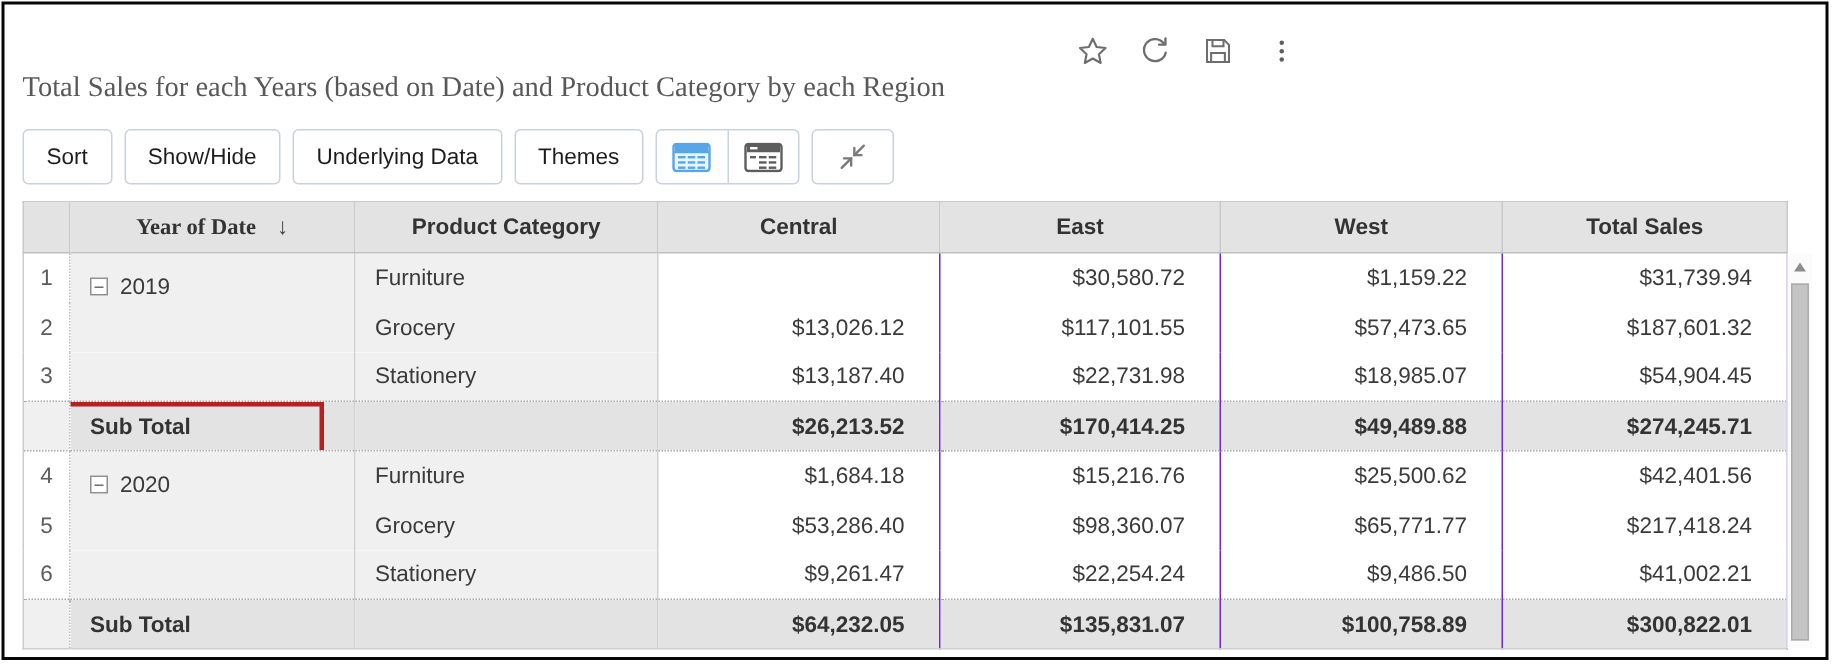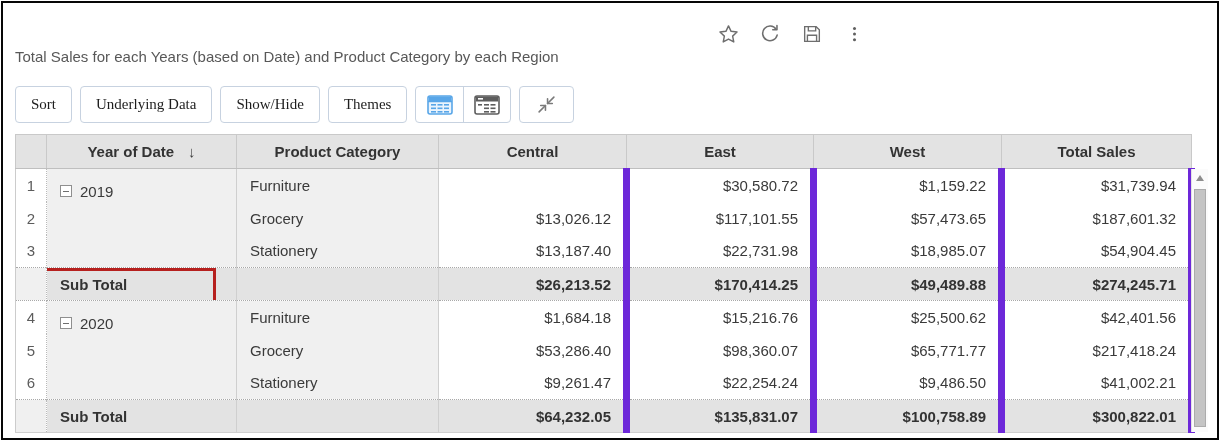--- a/index.html
+++ b/index.html
@@ -1,48 +1,48 @@
 <!DOCTYPE html>
 <html><head>
 <meta charset="utf-8">
 <style>
   * { box-sizing: border-box; margin: 0; padding: 0; }
   html,body { width:1221px; height:444px; background:#fff; font-family:"Liberation Sans", sans-serif; }
   .frame { position:absolute; left:1px; top:1px; width:1218px; height:439px; border:2px solid #060606; background:#fff; overflow:hidden; }
 
   
   .page-title { position:absolute; left:12px; top:11px; font-size:23px; font-weight:700; color:#1b1b1b; letter-spacing:-0.2px; }
-  .page-subtitle { position:absolute; left:12px; top:45px; font-size:15px; color:#585858; }
+  .page-subtitle { position:absolute; left:12px; top:45px; font-size:19px; color:#585858;font-family:Liberation Serif, serif; }
   .title-actions { position:absolute; left:712px; top:18px; display:flex; align-items:center; gap:16px; }
   .icon-btn { width:26px; height:26px; display:flex; align-items:center; justify-content:center; cursor:pointer; background:none; border:none; }
 
   
   .toolbar { position:absolute; left:12px; top:83px; display:flex; align-items:center; gap:8px; }
-  .tb-btn { height:37px; padding:0 15px; background:#fff; border:1px solid #c7d2e0; border-radius:4px; font-size:15px; color:#1d1d1d; font-family:Liberation Serif, serif; display:flex; align-items:center; cursor:pointer; }
+  .tb-btn { height:37px; padding:0 15px; background:#fff; border:1px solid #c7d2e0; border-radius:4px; font-size:15px; color:#1d1d1d; font-family:Liberation Sans, sans-serif; display:flex; align-items:center; cursor:pointer; }
   .tb-group { height:37px; border:1px solid #c7d2e0; border-radius:4px; display:flex; overflow:hidden; background:#fff; }
   .tb-group .g-cell { width:47px; display:flex; align-items:center; justify-content:center; cursor:pointer; }
   .tb-group .g-cell + .g-cell { border-left:1px solid #c7d2e0; }
   .tb-iconbtn { width:55px; height:37px; border:1px solid #c7d2e0; border-radius:4px; background:#fff; display:flex; align-items:center; justify-content:center; cursor:pointer; }
 
   
   .grid-wrap { position:absolute; left:12px; top:131px; }
   table { border-collapse:collapse; table-layout:fixed; width:1176px; font-size:15px; color:#3a3a3a; }
   th, td { height:33px; overflow:hidden; white-space:nowrap; }
   thead th { height:34px; background:#e3e3e3; font-weight:700; color:#333; border:1px solid #c9c9c9; border-bottom:1px solid #bfbfbf; text-align:center; }
   thead th.c-num { border-right:1px dotted #b0b0b0; }
   td.c-num { background:#fff; color:#5c5c5c; text-align:center; border-right:1px dotted #b9b9b9; border-left:1px solid #ccc; }
   td.c-year, td.c-cat { background:#f0f0f0; padding-left:13px; border-right:1px solid #cfcfcf; }
-  td.c-val { background:#fff; text-align:right; padding-right:12px; border-right:7px solid #6d28d9; }
+  td.c-val { background:#fff; text-align:right; padding-right:23px; border-right:1px solid #6d28d9; }
   tr.subtotal td { background:#e3e3e3; font-weight:700; color:#333; border-top:1px dotted #a8a8a8; border-bottom:1px dotted #a8a8a8;margin-top:44px; }
   tr.subtotal td.c-num { background:#f0f0f0; border-right:1px dotted #b9b9b9; }
   tbody tr:last-child td { border-bottom:1px solid #cfcfcf; }
   .yr-wrap { display:inline-flex; align-items:center; gap:8px;margin-top:12px; }
   .collapse-box { width:12px; height:12px; border:1px solid #8f8f8f; background:#fff; display:inline-flex; align-items:center; justify-content:center; cursor:pointer; }
   .collapse-box .minus { width:6px; height:1px; background:#6e6e6e; display:block; }
-  .hdr-label { display:inline-flex; align-items:center; gap:14px; justify-content:center; }
+  .hdr-label { display:inline-flex; align-items:center; gap:14px; justify-content:center;font-family:Liberation Serif, serif; }
   .sort-arrow { font-weight:700; color:#3f3f3f; font-size:15px; }
   td.c-year.highlighted { position:relative; }
   td.c-year.highlighted::after { content:""; position:absolute; left:-7px; top:0; width:170px; height:32px; border:3px solid #b6201e; pointer-events:none; }
 
   
   .v-scrollbar { position:absolute; left:1188px; top:166px; width:17px; height:263px; background:#fbfbfb; border-left:1px solid #e3e3e3; }
   .sb-up { position:absolute; left:0; top:2px; width:16px; height:14px; display:flex; align-items:center; justify-content:center; cursor:pointer; }
   .sb-up::after { content:""; width:0; height:0; border-left:4px solid transparent; border-right:4px solid transparent; border-bottom:6px solid #8d8d8d; }
   .sb-thumb { position:absolute; left:2px; top:20px; width:12px; height:238px; background:#c4c4c4; border:1px solid #ababab; cursor:pointer; }
 </style>
@@ -77,22 +77,22 @@
           <circle cx="12" cy="11.5" r="1.9"></circle>
           <circle cx="12" cy="18.5" r="1.9"></circle>
         </svg>
     </span>
   </div>
 
   <div class="page-subtitle">Total Sales for each Years (based on Date) and Product Category by each Region</div>
 
   <div class="toolbar">
     <button class="tb-btn">Sort</button>
+    <button class="tb-btn">Show/Hide</button>
     <button class="tb-btn">Underlying Data</button>
-    <button class="tb-btn">Show/Hide</button>
     <button class="tb-btn">Themes</button>
 
     <div class="tb-group">
       <span class="g-cell">
         <svg viewBox="0 0 26 20" width="26" height="20">
             <rect x="1" y="1" width="24" height="18" rx="2" fill="#eaf4fd" stroke="#58a6e8" stroke-width="1.6"></rect>
             <path d="M1 6.5h24" stroke="#58a6e8" stroke-width="1.4"></path>
             <rect x="2" y="1.5" width="22" height="5" fill="#58a6e8"></rect>
             <g fill="#58a6e8">
               <rect x="4" y="9" width="5" height="1.6"></rect>

